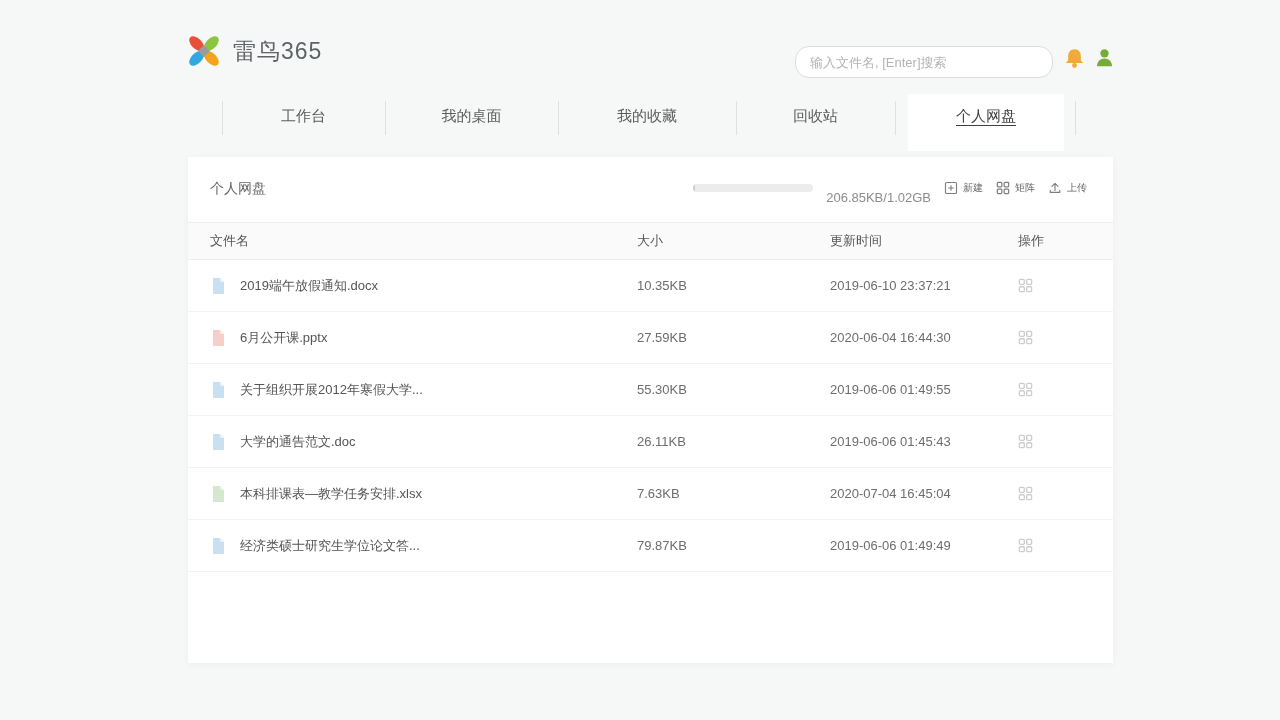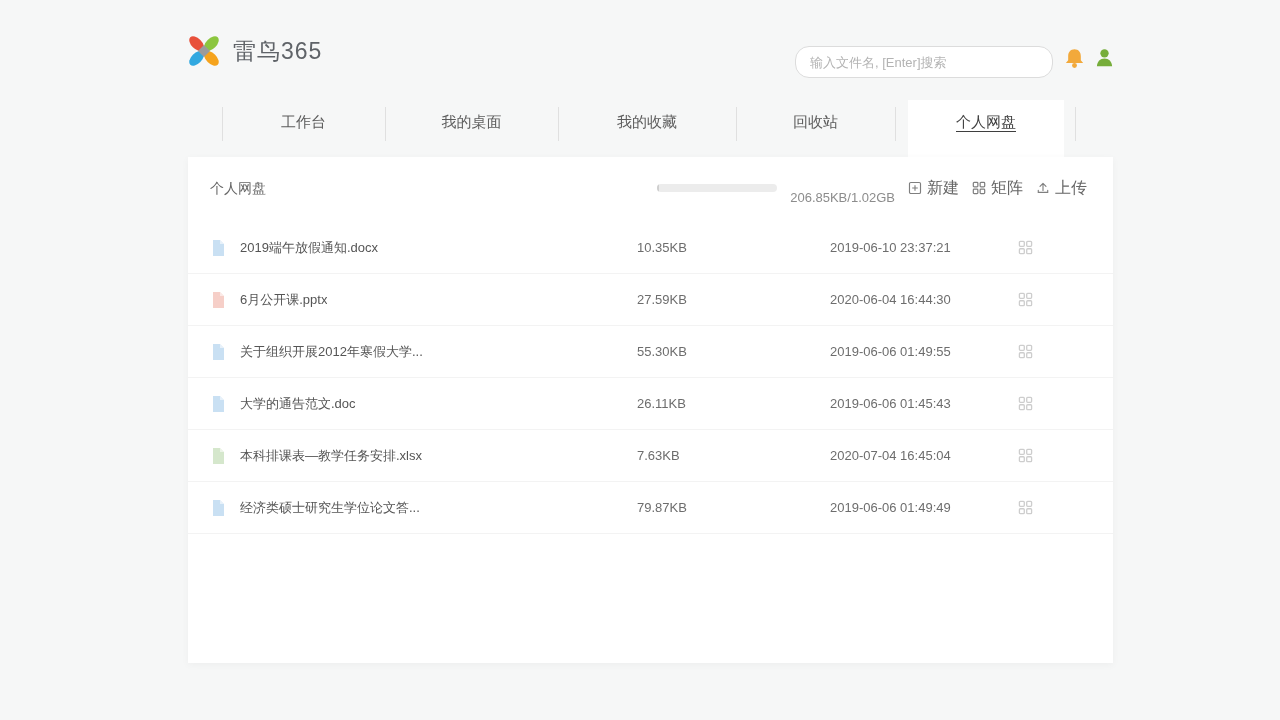--- a/index.html
+++ b/index.html
@@ -28,21 +28,21 @@
     padding:15px 14px; font-size:13px; color:#444; outline:none;
     font-family:inherit;
   }
   .search::placeholder { color:#b3b3b3; }
 
   .hicon { position:absolute; top:47px; width:23px; height:23px; cursor:pointer; }
   .hicon.bell { left:1063px; color:var(--c-bell); }
   .hicon.user { left:1093px; color:var(--c-user); }
 
   
-  .nav { position:absolute; left:188px; top:100px; width:925px; height:57px; }
+  .nav { position:absolute; left:188px; top:94px; width:925px; height:57px; }
   .nav-divider { position:absolute; top:7px; width:1px; height:34px; background:#e0e0e0; }
   .tab {
     position:absolute; top:0; height:44px; line-height:44px;
     text-align:center; font-size:15px; color:#5c5c5c; cursor:pointer;
   }
   .tab.active {
     height:57px; background:#fff; color:#3f3f3f;
     text-decoration:underline; text-underline-offset:4px;
   }
 
@@ -53,21 +53,21 @@
   }
   .panel-title { position:absolute; left:22px; top:23px; font-size:14px; color:#666; }
   .panel-right {
     position:absolute; right:26px; top:18px; height:26px;
     display:flex; align-items:center; gap:13px;
   }
   .progress { width:120px; height:8px; border-radius:4px; background:#ececec; overflow:hidden; }
   .progress-fill { height:100%; width:2px; border-radius:4px; background:#cfcfcf; }
   .usage { font-size:13px; color:#8c8c8c; white-space:nowrap;margin-top:19px; }
   .tool-btn {
-    display:flex; align-items:center; gap:5px; font-size:16px; color:#666;
+    display:flex; align-items:center; gap:5px; font-size:10px; color:#666;
     cursor:pointer; white-space:nowrap;
   }
   .tool-btn svg { width:14px; height:14px; color:#7f7f7f; }
 
   
   .table { position:absolute; left:0; top:65px; width:100%; }
   .thead, .trow {
     display:grid; grid-template-columns:427px 193px 188px 1fr;
     align-items:center; padding:0 22px;
   }
@@ -188,20 +188,26 @@
     </span>
     <span class="tool-btn">
       <svg viewBox="0 0 16 16">
           <use href="#i-upload"></use>
         </svg>
       <span>上传</span>
     </span>
   </div>
 
   <div class="table">
+    <div class="thead">
+      <div>文件名</div>
+      <div>大小</div>
+      <div>更新时间</div>
+      <div>操作</div>
+    </div>
 
     <div class="trow">
       <div class="cell-name">
         <span class="ficon t-doc">
             <svg width="17" height="18" viewBox="0 0 17 18">
               <use href="#i-file"></use>
             </svg>
           </span>
         <span class="fname">2019端午放假通知.docx</span>
       </div>

